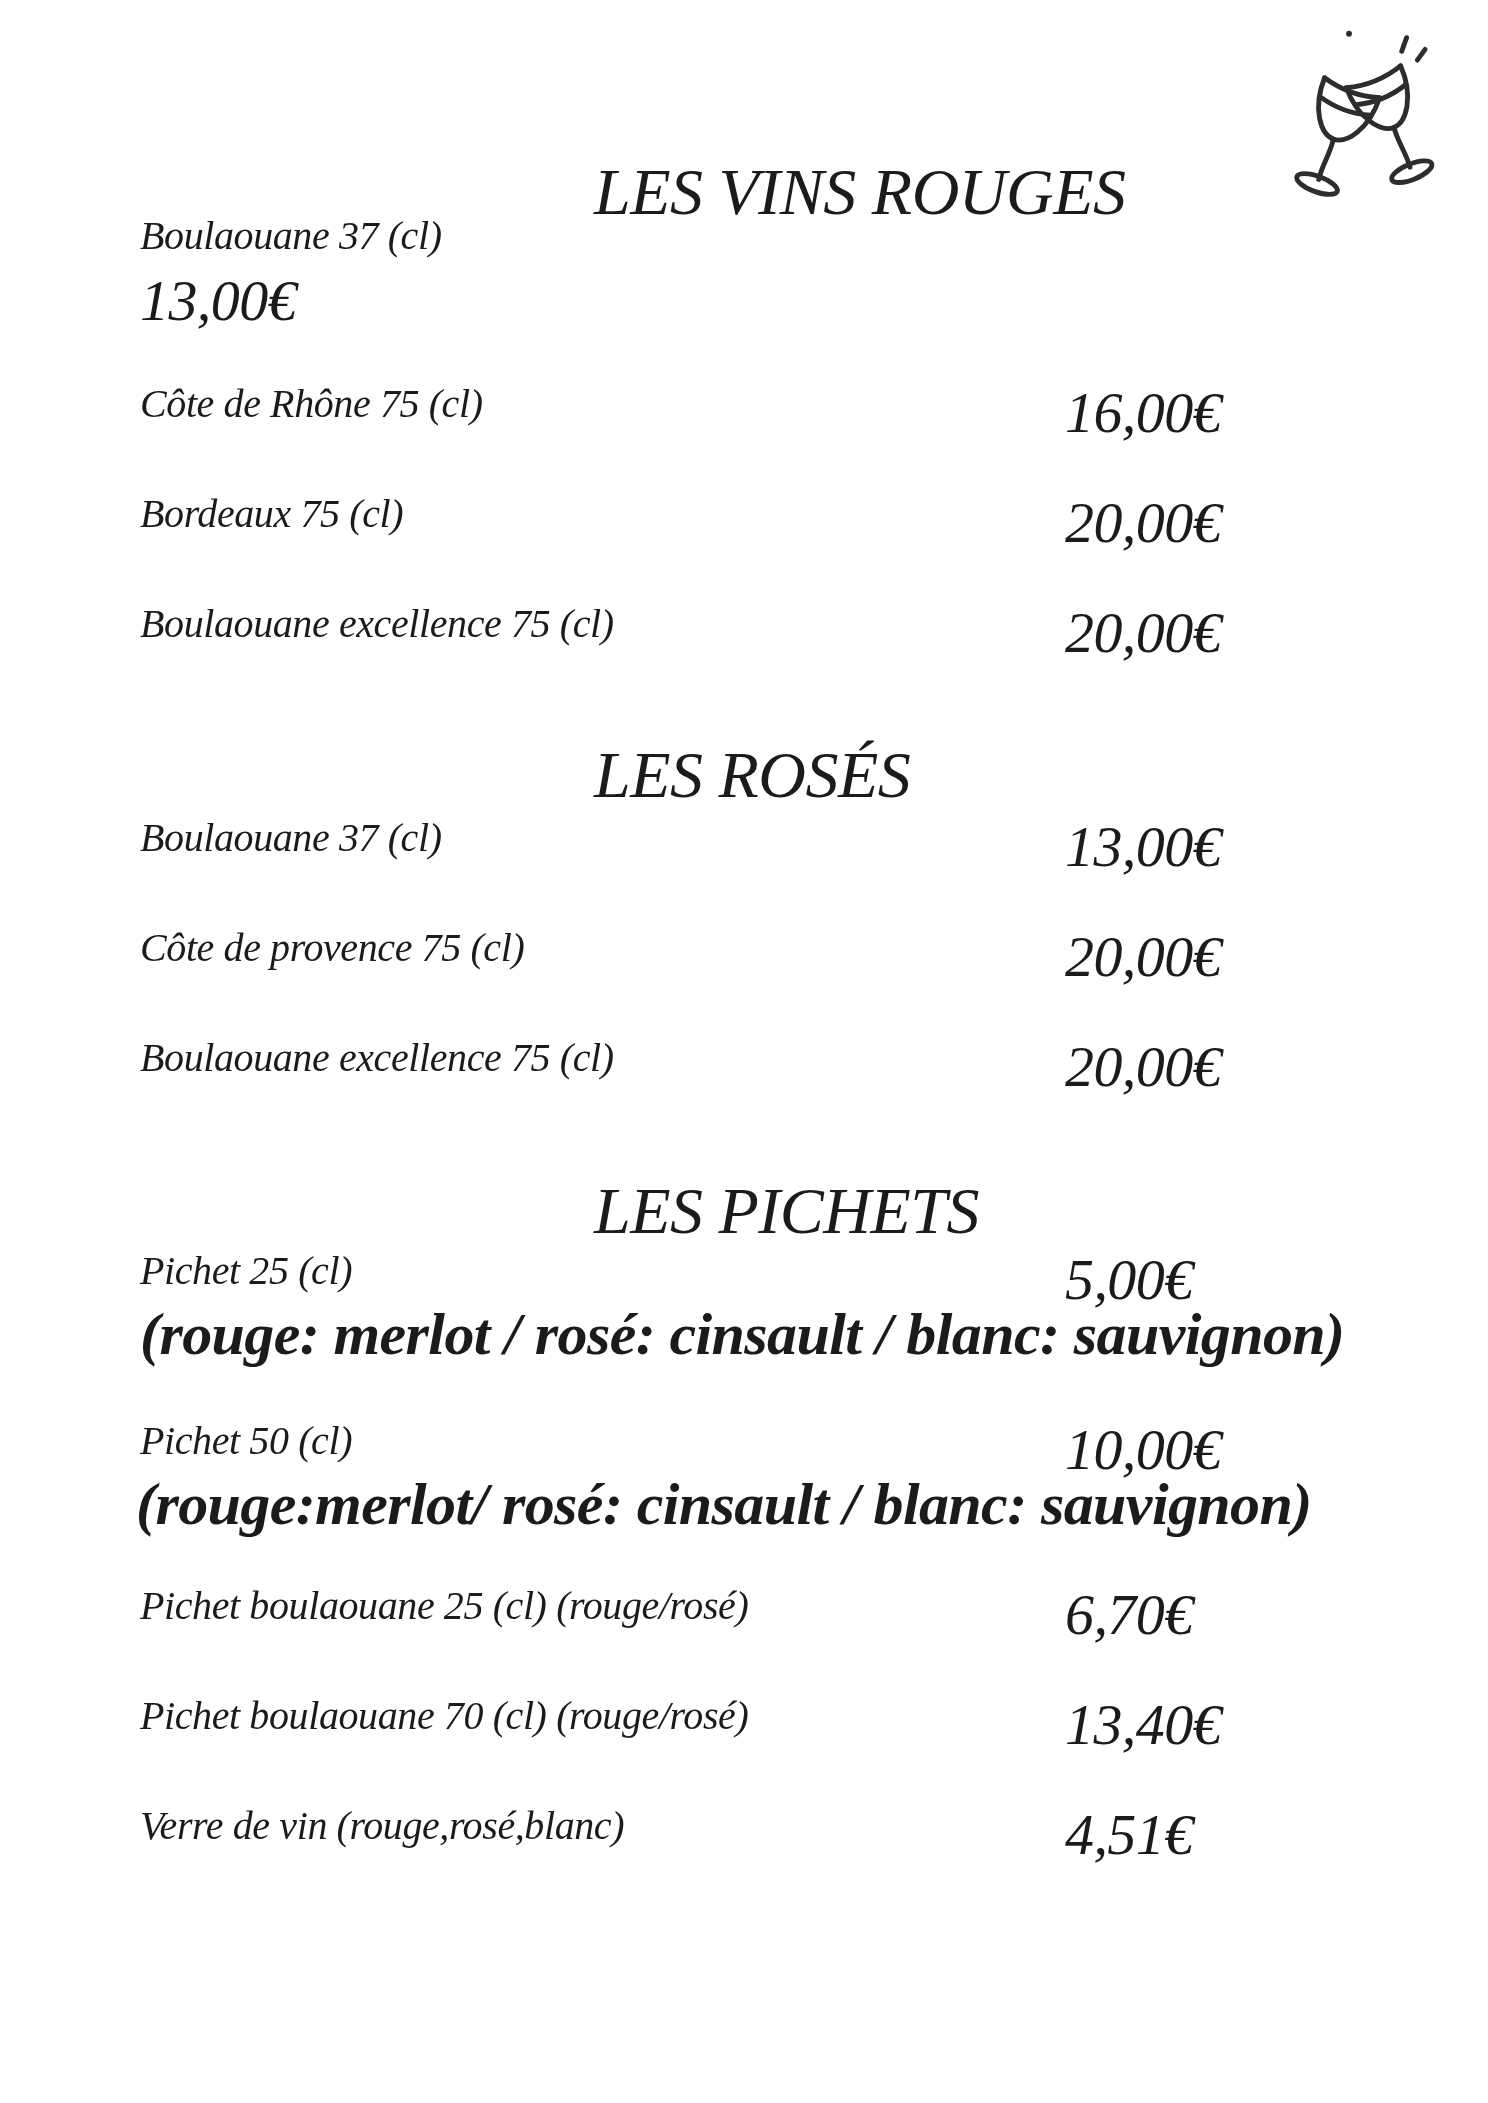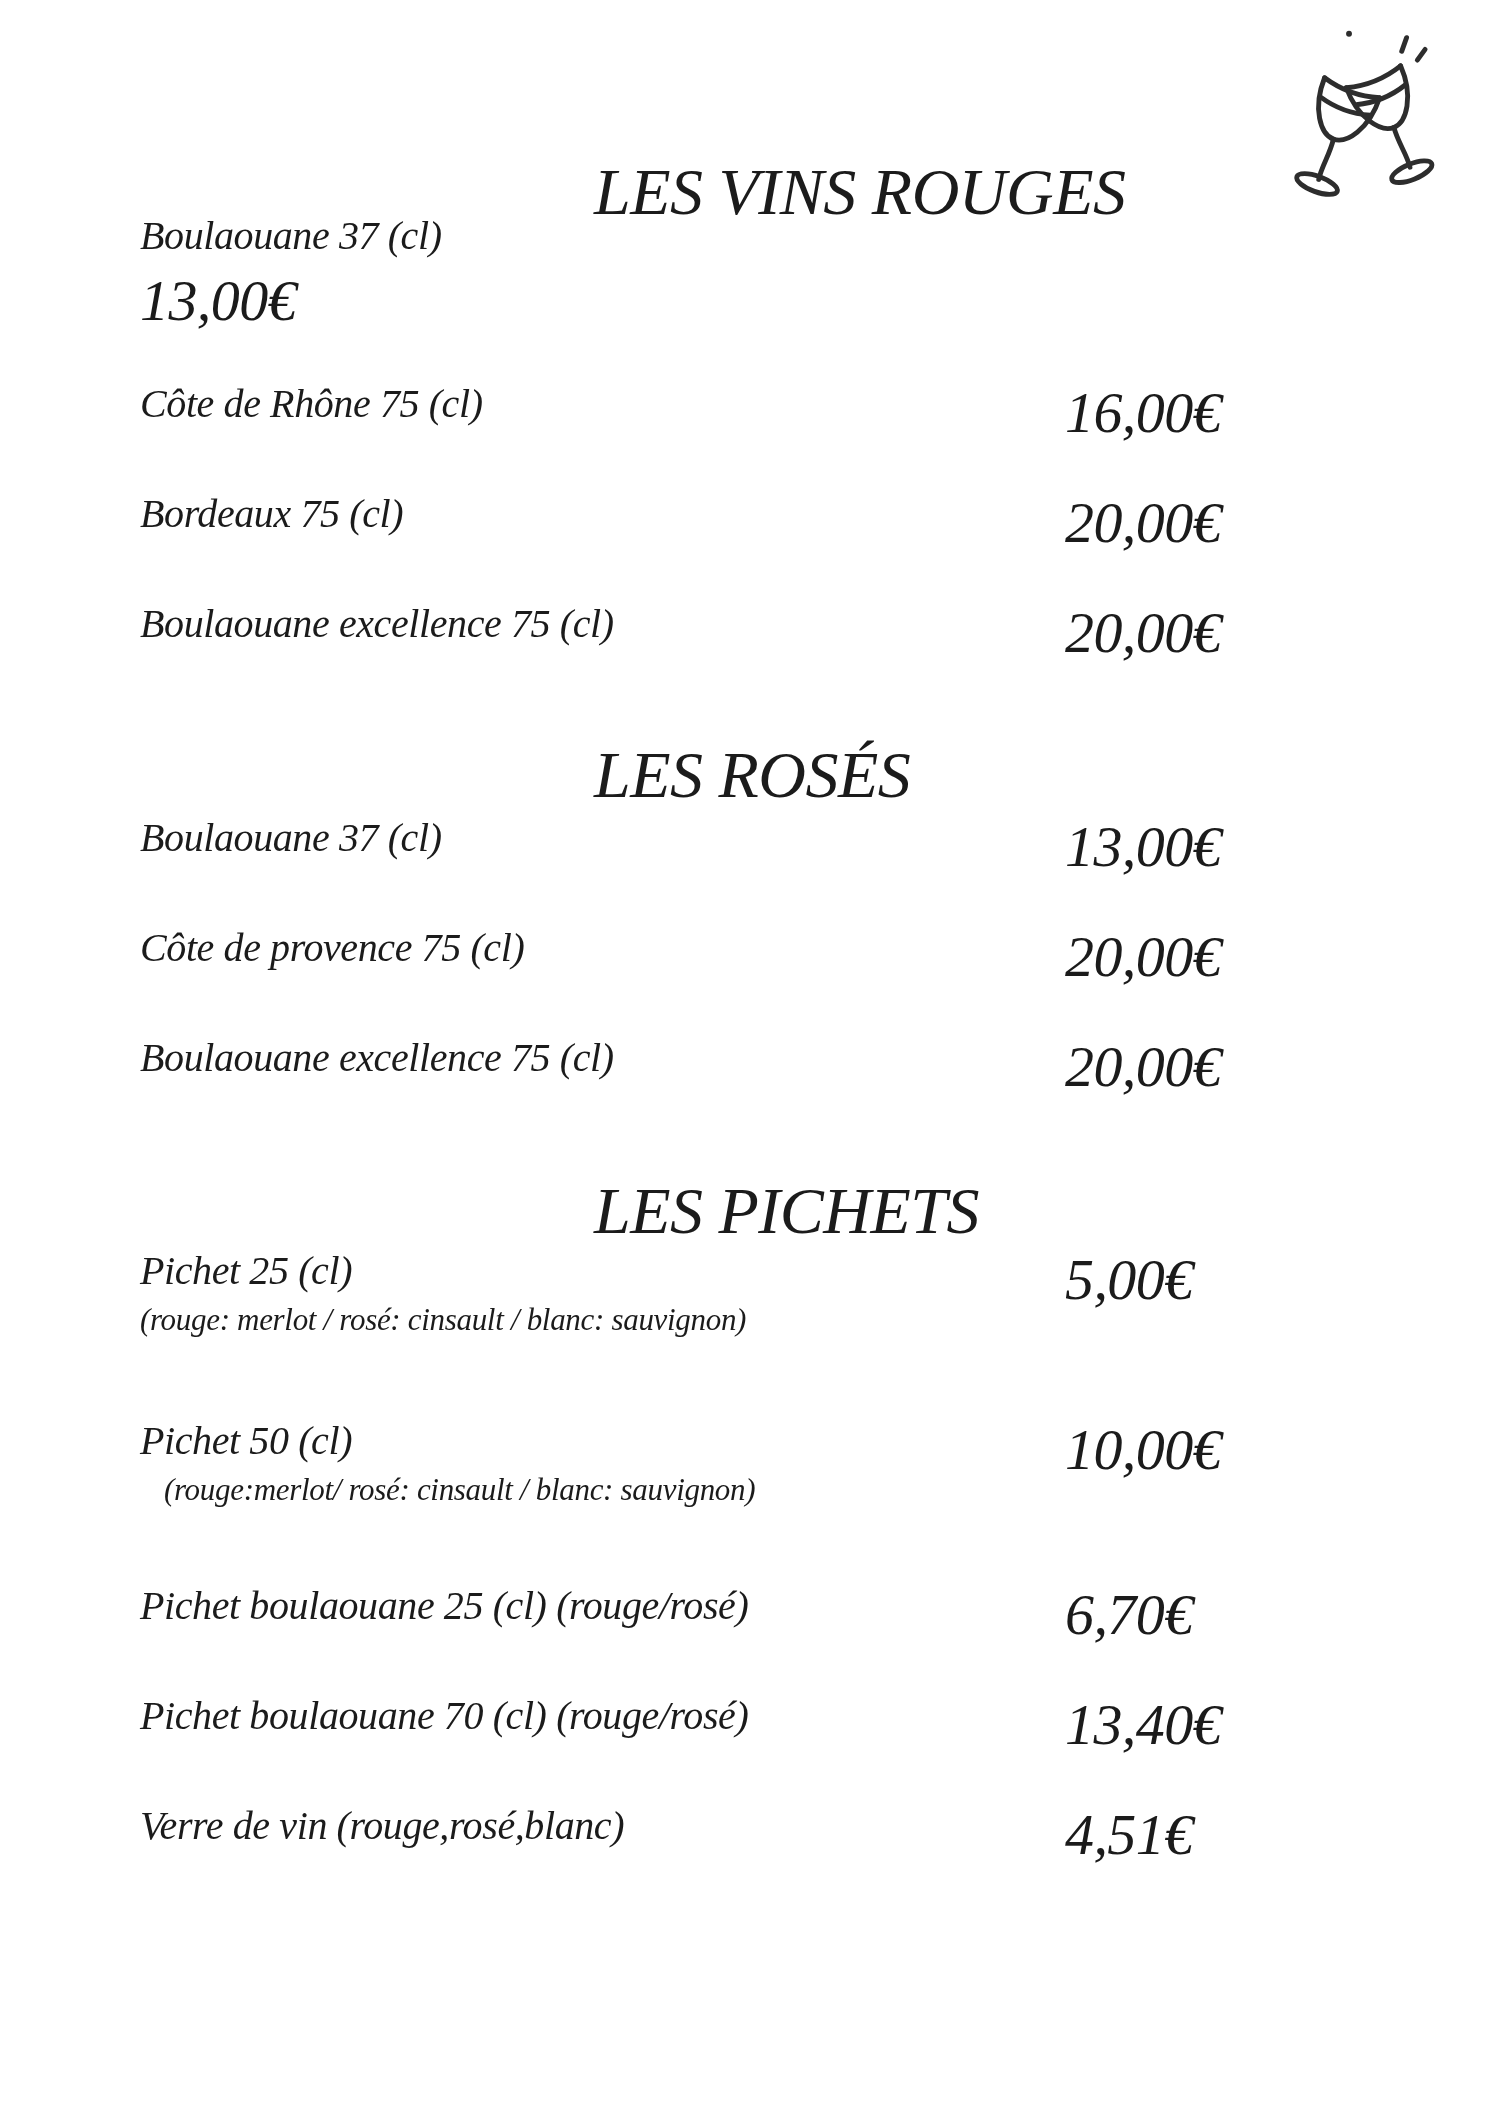--- a/index.html
+++ b/index.html
@@ -9,22 +9,22 @@
     margin:0 auto;
     background:#ffffff;
     overflow:hidden;
     font-family:"Liberation Serif","DejaVu Serif",serif;
     font-style:italic;
     color:#1b1b1b;
   }
   .t{position:absolute;line-height:1;white-space:nowrap;letter-spacing:-0.01em;}
   .section-title{font-size:66px;left:594px;letter-spacing:-0.5px;}
   .item-name{font-size:40px;left:140px;}
-  .item-note{font-size:31px;left:140px;}
-  .item-note.indent{left:164px;text-align:right;}
+  .item-note{font-size:60px;left:140px;font-weight:bold;}
+  .item-note.indent{left:136px;text-align:right;}
   .item-price{font-size:58px;left:1065px;}
   .item-price.under-name{left:140px;}
   .glasses{position:absolute;left:1245px;top:24px;width:210px;height:200px;}
 </style>
 </head>
 <body>
 
 <div class="page">
 
   <svg class="glasses" viewBox="0 0 210 205" aria-hidden="true">

